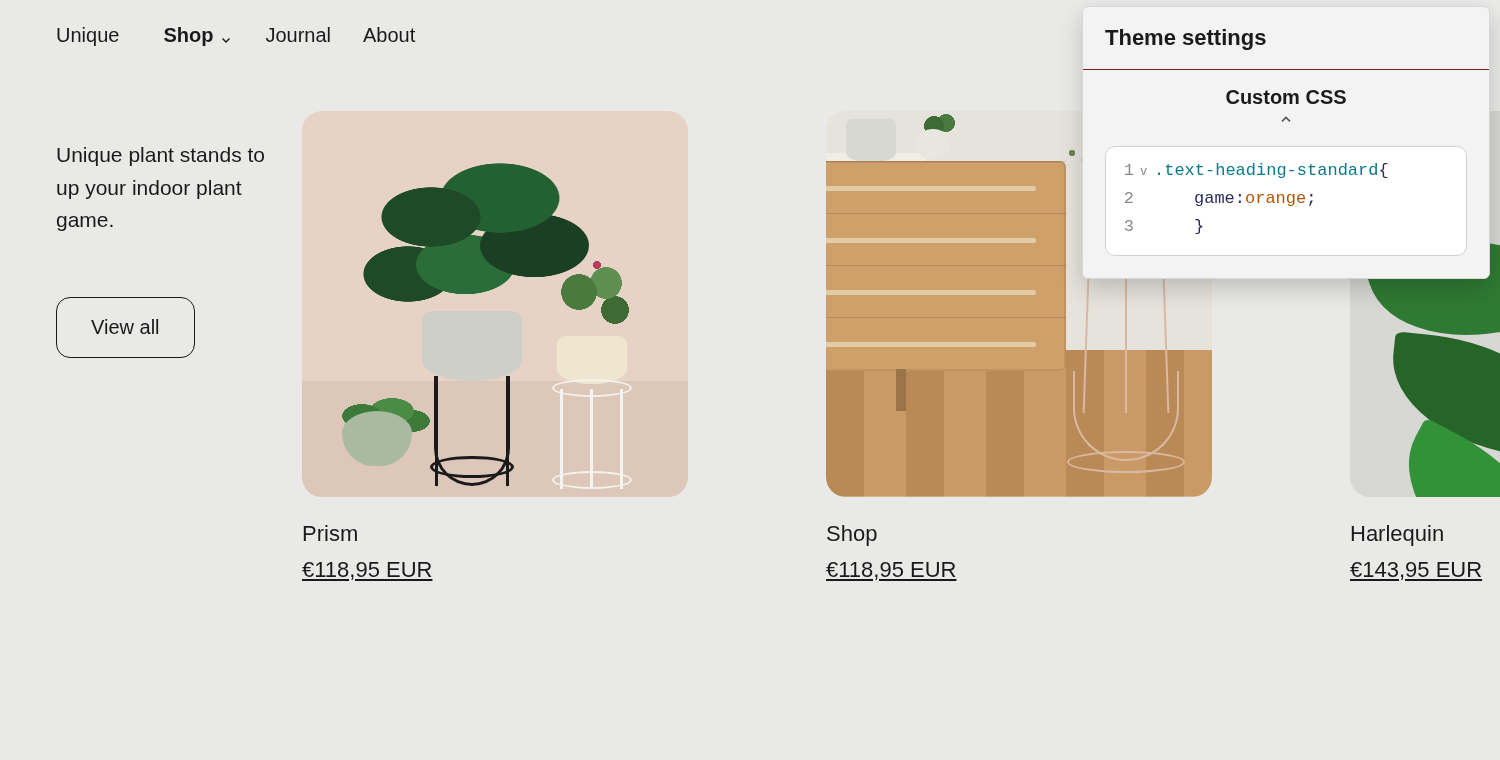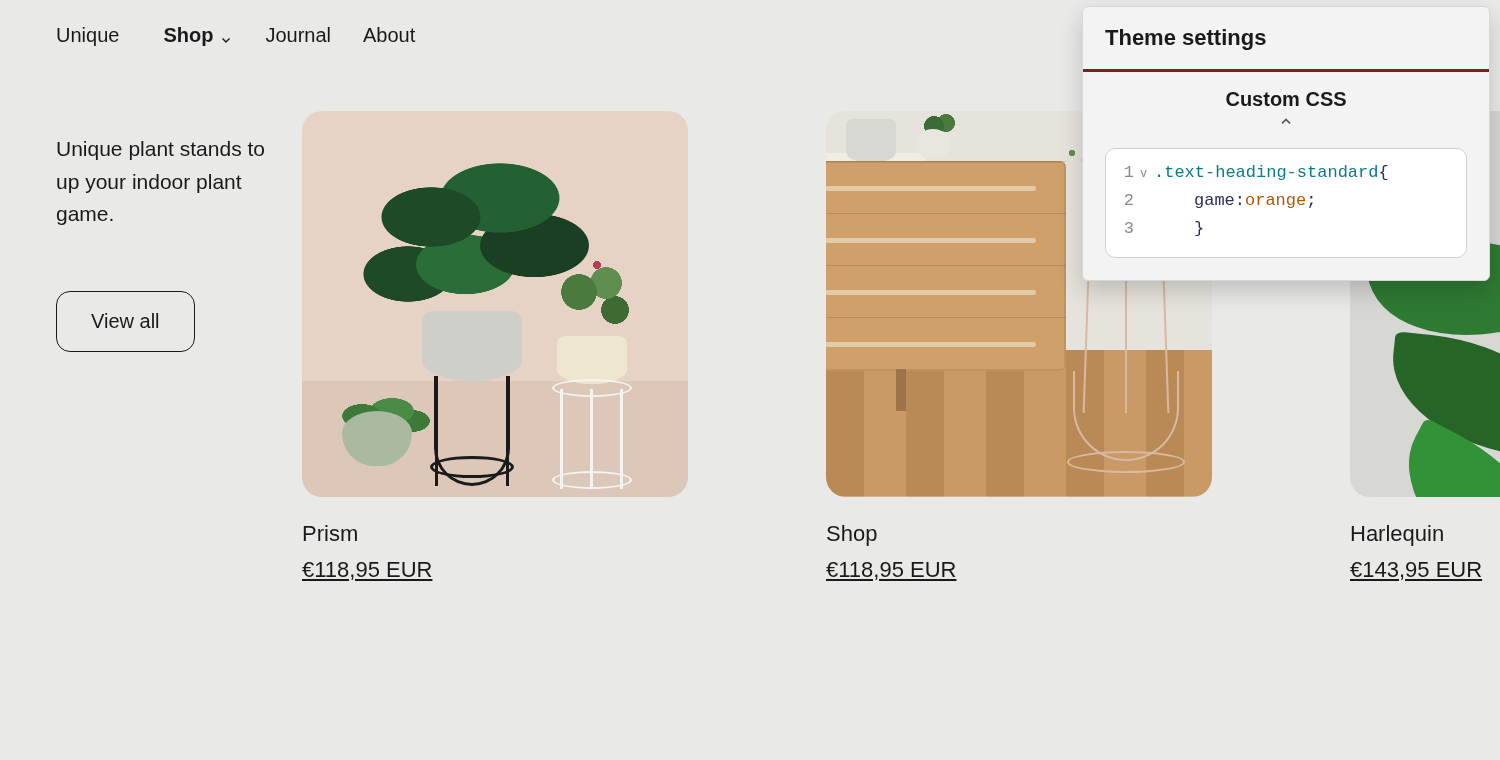--- a/index.html
+++ b/index.html
@@ -49,21 +49,21 @@
   .heading {
     font-family: Georgia, "Times New Roman", serif;
     font-size: 62px;
     line-height: 1.05;
     color: #e8420a;
     font-weight: 400;
   }
   .subtext {
     font-size: 21px;
     line-height: 1.55;
-    margin-top: 22px;
+    margin-top: 28px;
     color: #1a1a1a;
   }
   .viewall-btn {
     margin-top: 60px;
     border: 1px solid #1a1a1a;
     border-radius: 14px;
     background: transparent;
     padding: 18px 34px;
     font-size: 20px;
     cursor: pointer;
@@ -247,21 +247,21 @@
     border: 1px solid #d7d7d7;
     border-radius: 6px;
     box-shadow: 0 10px 24px rgba(0,0,0,.18);
     overflow: hidden;
   }
   .panel-header {
     padding: 18px 22px;
     font-size: 22px;
     font-weight: 700;
     color:#1a1a1a;
-    border-bottom: 3px solid #7f1d1d;
+    border-bottom: 1px solid #7f1d1d;
   }
   .panel-section {
     padding: 16px 22px 22px;
   }
   .panel-section-title {
     display:flex; justify-content:space-between; align-items:center;
     font-size: 20px; font-weight:700; color:#1a1a1a;
     cursor:pointer;
     flex-direction:column;
   }

